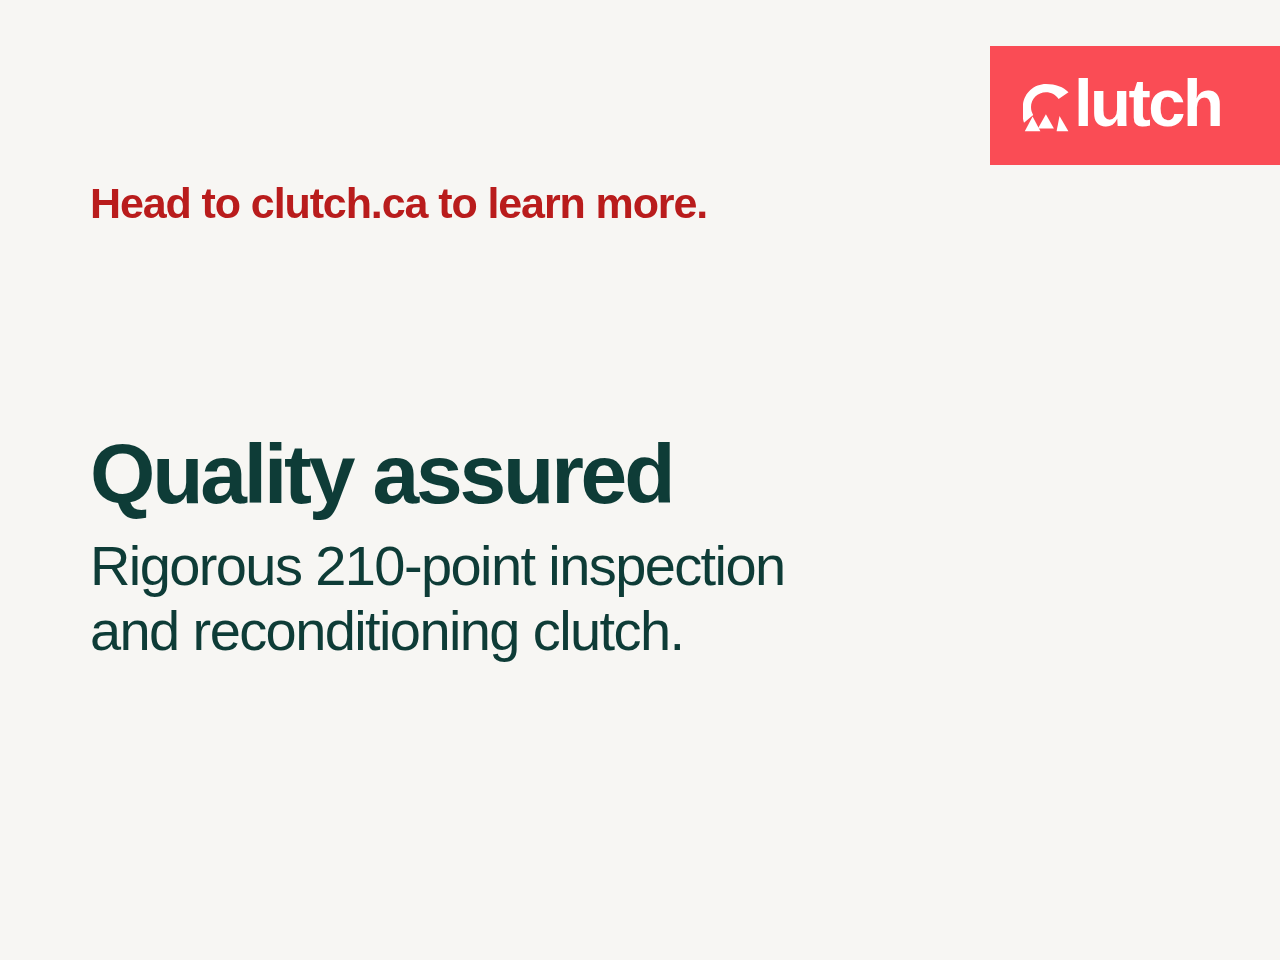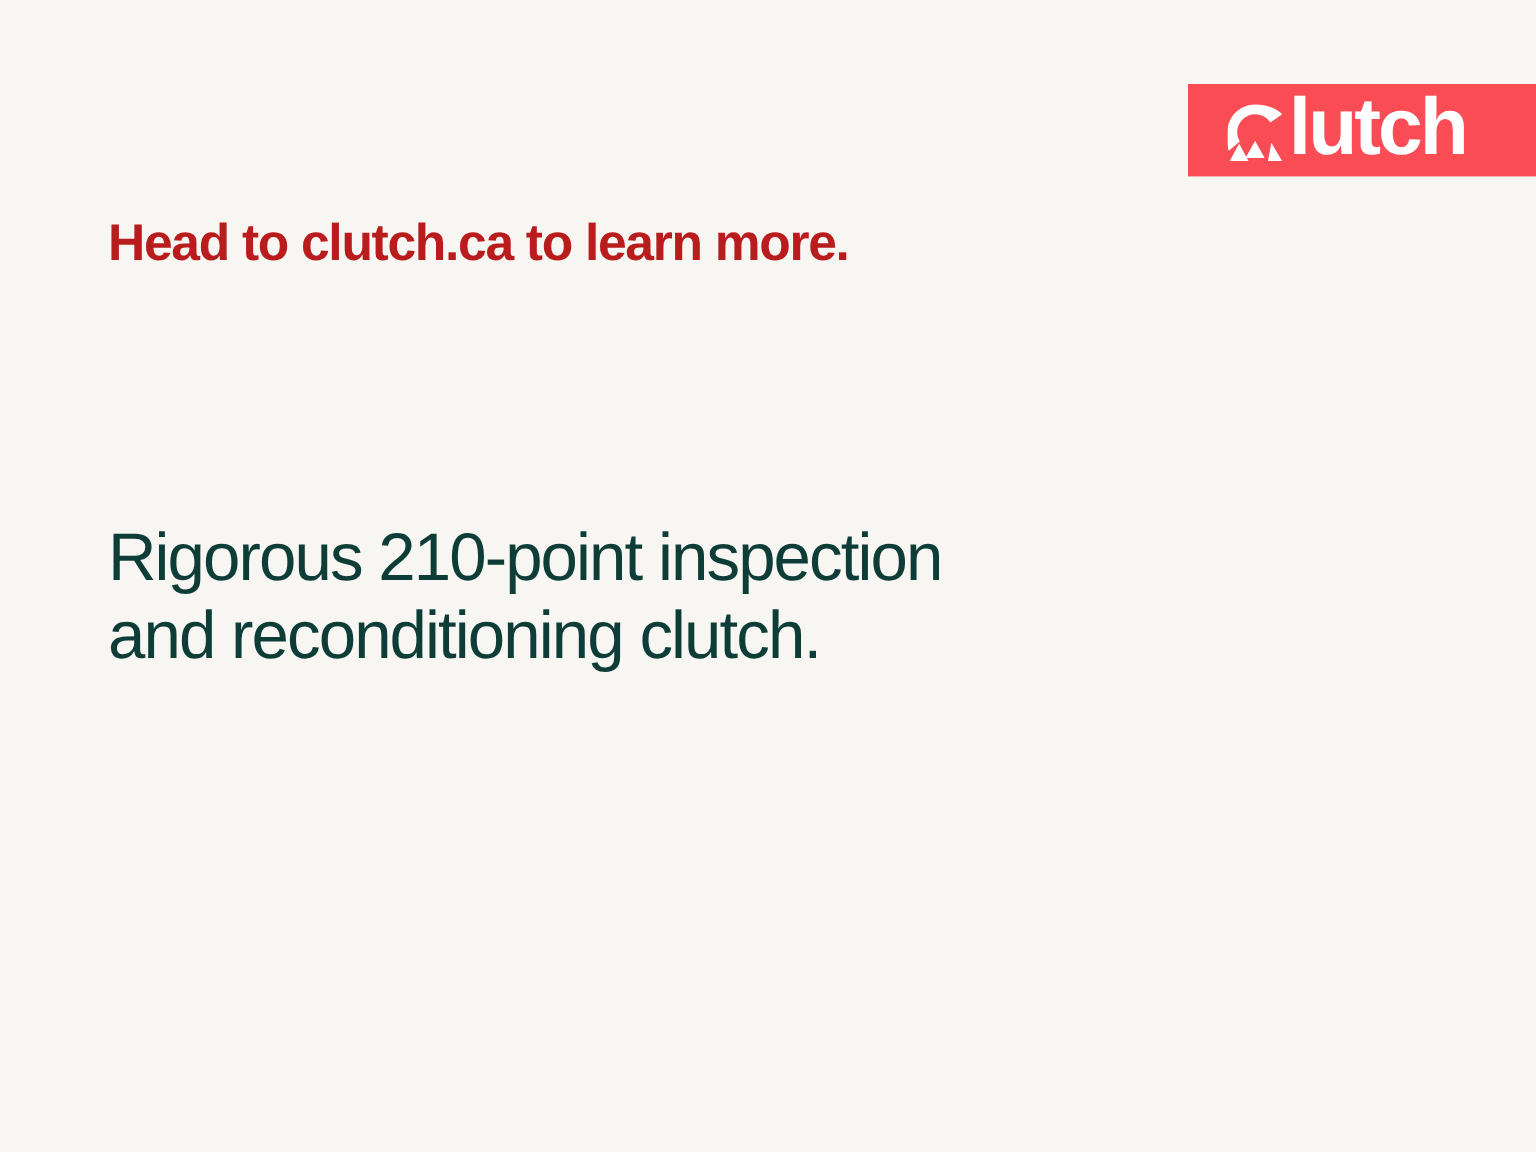--- a/index.html
+++ b/index.html
@@ -23,26 +23,25 @@
     height: 960px;
     background: #f7f6f3;
   }
 
   
   .brand-block {
     position: absolute;
     left: 990px;
     top: 46px;
     width: 290px;
-    height: 77px;
+    height: 119px;
     background: #fa4c55;
     display: flex;
     align-items: center;
     overflow: hidden;
-    margin-top: 24px;
   }
 
   .brand-lockup {
     display: flex;
     align-items: center;
     margin-left: 33px;
   }
 
   .brand-mark {
     width: 46px;
@@ -120,19 +119,20 @@
         <path fill="#ffffff" d="M36.5,36.0 L45.4,51.2 L33.6,51.2 Z"></path>
         <path fill="#ffffff" d="M9.6,36.6 L17.4,51.2 L1.8,51.2 Z"></path>
       </svg>
       <span class="brand-word">lutch</span>
     </div>
   </div>
 
   <div class="lede">Head to clutch.ca to learn more.</div>
 
   <div class="headline-group">
+    <h1 class="headline">Quality assured</h1>
     <p class="subcopy">
       <span class="line">Rigorous 210-point inspection</span>
       <span class="line">and reconditioning clutch.</span>
     </p>
   </div>
 
 </div>
 
 </body></html>

